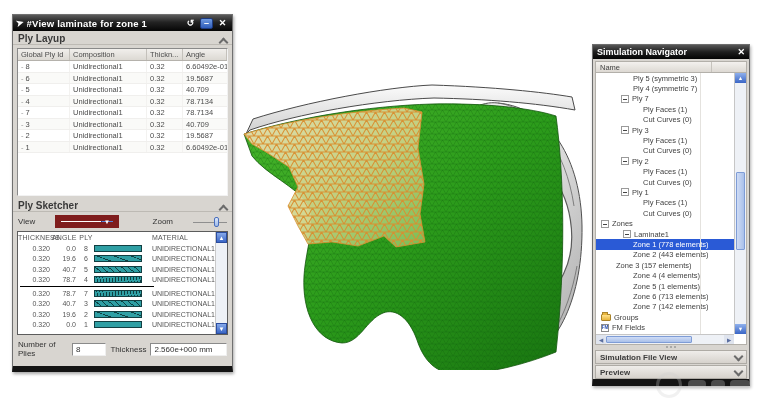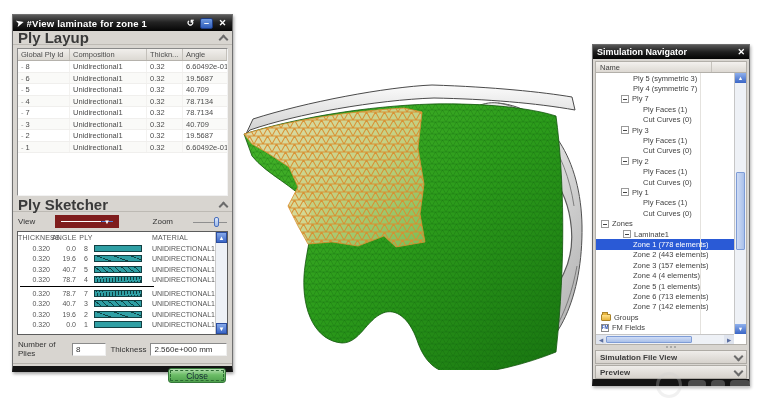--- a/index.html
+++ b/index.html
@@ -13,22 +13,22 @@
     box-shadow:1px 2px 3px rgba(0,0,0,.35); }
   .titlebar { height:16px; background:linear-gradient(#5a5a5a,#232323 45%,#050505);
     color:#fff; font-size:9.5px; font-weight:bold; display:flex; align-items:center;
     padding:0 3px; gap:3px; }
   .titlebar .t-title { flex:1; white-space:nowrap; overflow:hidden; letter-spacing:.2px; }
   .tb-btn { width:13px; height:11px; display:flex; align-items:center; justify-content:center;
     font-size:9px; color:#fff; cursor:default; }
   .tb-clip { background:linear-gradient(#6f9ae0,#2f5dbb); border:1px solid #1c3a80; border-radius:2px; }
   .cursor-glyph { font-size:9px; transform:rotate(-15deg); }
 
-  .grouphdr { height:14px; display:flex; align-items:center; padding:0 5px;
-    font-size:15px; font-weight:bold; color:#3a3a3a;
+  .grouphdr { height:14px; display:flex; align-items:flex-end; padding:0 5px;
+    font-size:10px; font-weight:bold; color:#3a3a3a;
     border-bottom:1px solid #bdbab4; }
   .grouphdr .chev { margin-left:auto; }
   .chev { width:7px; height:7px; position:relative; }
   .chev::before { content:""; position:absolute; left:0; top:2px; width:5px; height:5px;
     border-left:2px solid #6b6b6b; border-top:2px solid #6b6b6b; transform:rotate(45deg); }
   .chev.down::before { transform:rotate(225deg); top:-1px; }
 
   
   .plytable { margin:3px 4px 2px 4px; height:148px; background:#fff;
     border:1px solid; border-color:#8a8a8a #f2f2f2 #f2f2f2 #8a8a8a; overflow:hidden; font-size:7.5px; color:#4c4c4c; }
@@ -299,23 +299,20 @@
       </div>
     </div>
 
     <div class="fieldsrow">
       <span>Number of Plies</span>
       <div class="inputbox npl">8</div>
       <span>Thickness</span>
       <div class="inputbox thk">2.560e+000 mm</div>
     </div>
 
-    <div class="footer">
-      <div class="closebtn">Close</div>
-    </div>
   </div>
 
   <svg class="viewport" viewBox="0 0 352 314">
     <defs>
       <linearGradient id="grayShell" x1="0" y1="0" x2="0" y2="1">
         <stop offset="0" stop-color="#fbfbfb"></stop>
           <stop offset="1" stop-color="#cfcfcf"></stop>
       </linearGradient>
       <linearGradient id="barrelG" x1="0" y1="0" x2="1" y2="1">
         <stop offset="0" stop-color="#f4f4f4"></stop>
@@ -446,21 +443,21 @@
             <span class="lbl">Laminate1</span>
           </div>
           <div class="trow sel" style="padding-left: 25px; background: rgb(42, 90, 214);">
             <span class="spacer"></span>
             <span class="lbl">Zone 1 (778 elements)</span>
           </div>
           <div class="trow" style="padding-left: 25px;">
             <span class="spacer"></span>
             <span class="lbl">Zone 2 (443 elements)</span>
           </div>
-          <div class="trow" style="padding-left: 25px;">
+          <div class="trow" style="padding-left: 8px;">
             <span class="spacer"></span>
             <span class="lbl">Zone 3 (157 elements)</span>
           </div>
           <div class="trow" style="padding-left: 25px;">
             <span class="spacer"></span>
             <span class="lbl">Zone 4 (4 elements)</span>
           </div>
           <div class="trow" style="padding-left: 25px;">
             <span class="spacer"></span>
             <span class="lbl">Zone 5 (1 elements)</span>

